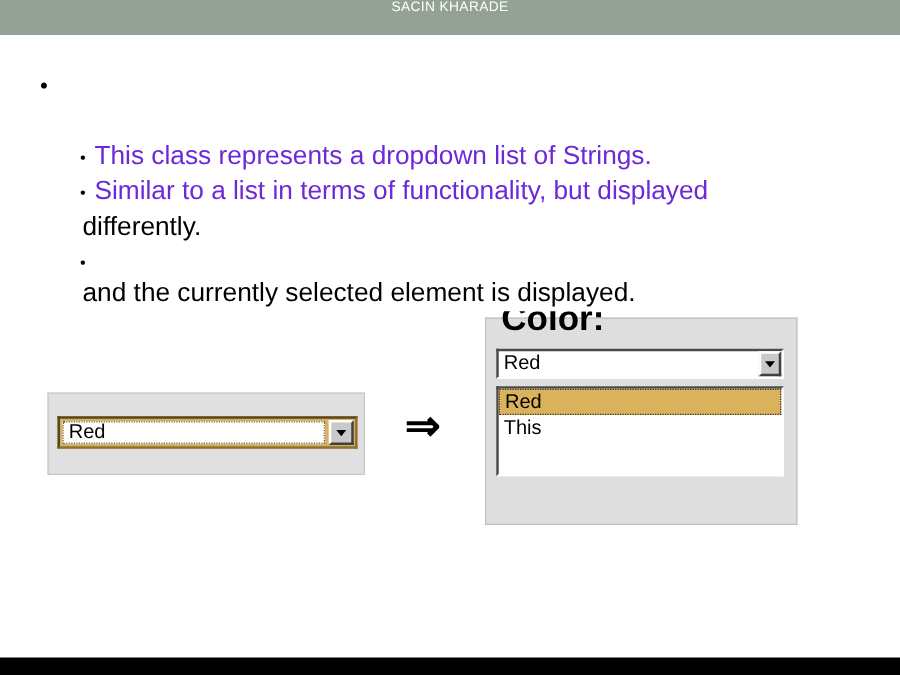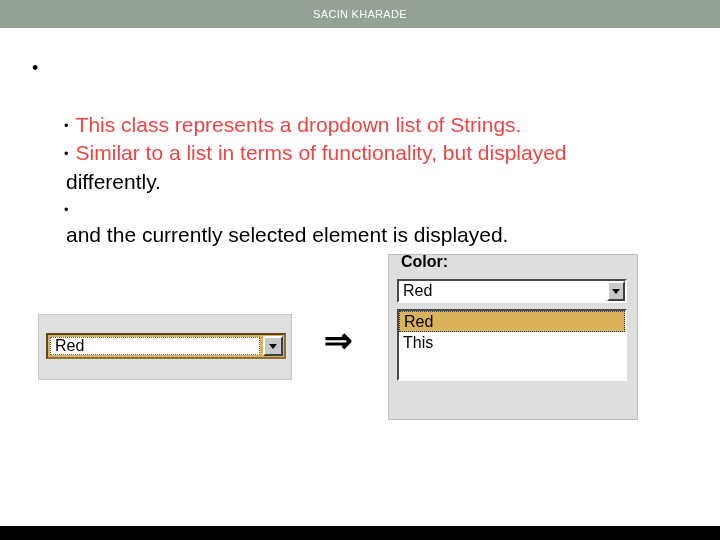--- a/index.html
+++ b/index.html
@@ -8,21 +8,21 @@
     height: 540px;
     background: #ffffff;
     font-family: Arial, Helvetica, sans-serif;
     position: relative;
     overflow: hidden;
   }
   .header-bar {
     height: 28px;
     background: #94a296;
     display: flex;
-    align-items: center;
+    align-items: flex-start;
     justify-content: center;
   }
   .header-text {
     color: #ffffff;
     font-size: 11px;
     letter-spacing: 0.3px;
   }
   .title-row {
     display: flex;
     align-items: flex-start;
@@ -52,21 +52,21 @@
     margin-bottom: 2px;
   }
   .sub-bullet {
     color: #000;
     font-size: 13px;
     margin-right: 7px;
     line-height: 1.55;
     margin-top: 4px;
   }
   .sub-text {
-    color: #ef4444;
+    color: #6d28d9;
     font-size: 21px;
     line-height: 1.28;
   }
   .indent-text {
     color: #000;
     font-size: 21px;
     line-height: 1.28;
     margin-left: 2px;
   }
   .figure-area {
@@ -144,21 +144,21 @@
     width: 250px;
     height: 166px;
     background: #dedede;
     border: 1px solid #bfbfbf;
   }
   .right-title-frag {
     position: absolute;
     left: 12px;
     top: -6px;
     font-family: "MS Sans Serif", Verdana, sans-serif;
-    font-size: 16px;
+    font-size: 28px;
     font-weight: bold;
     color: #000;
     overflow: hidden;
     height: 22px;
     display: flex;
     align-items: flex-end;
   }
   .right-combo {
     position: absolute;
     left: 8px;

